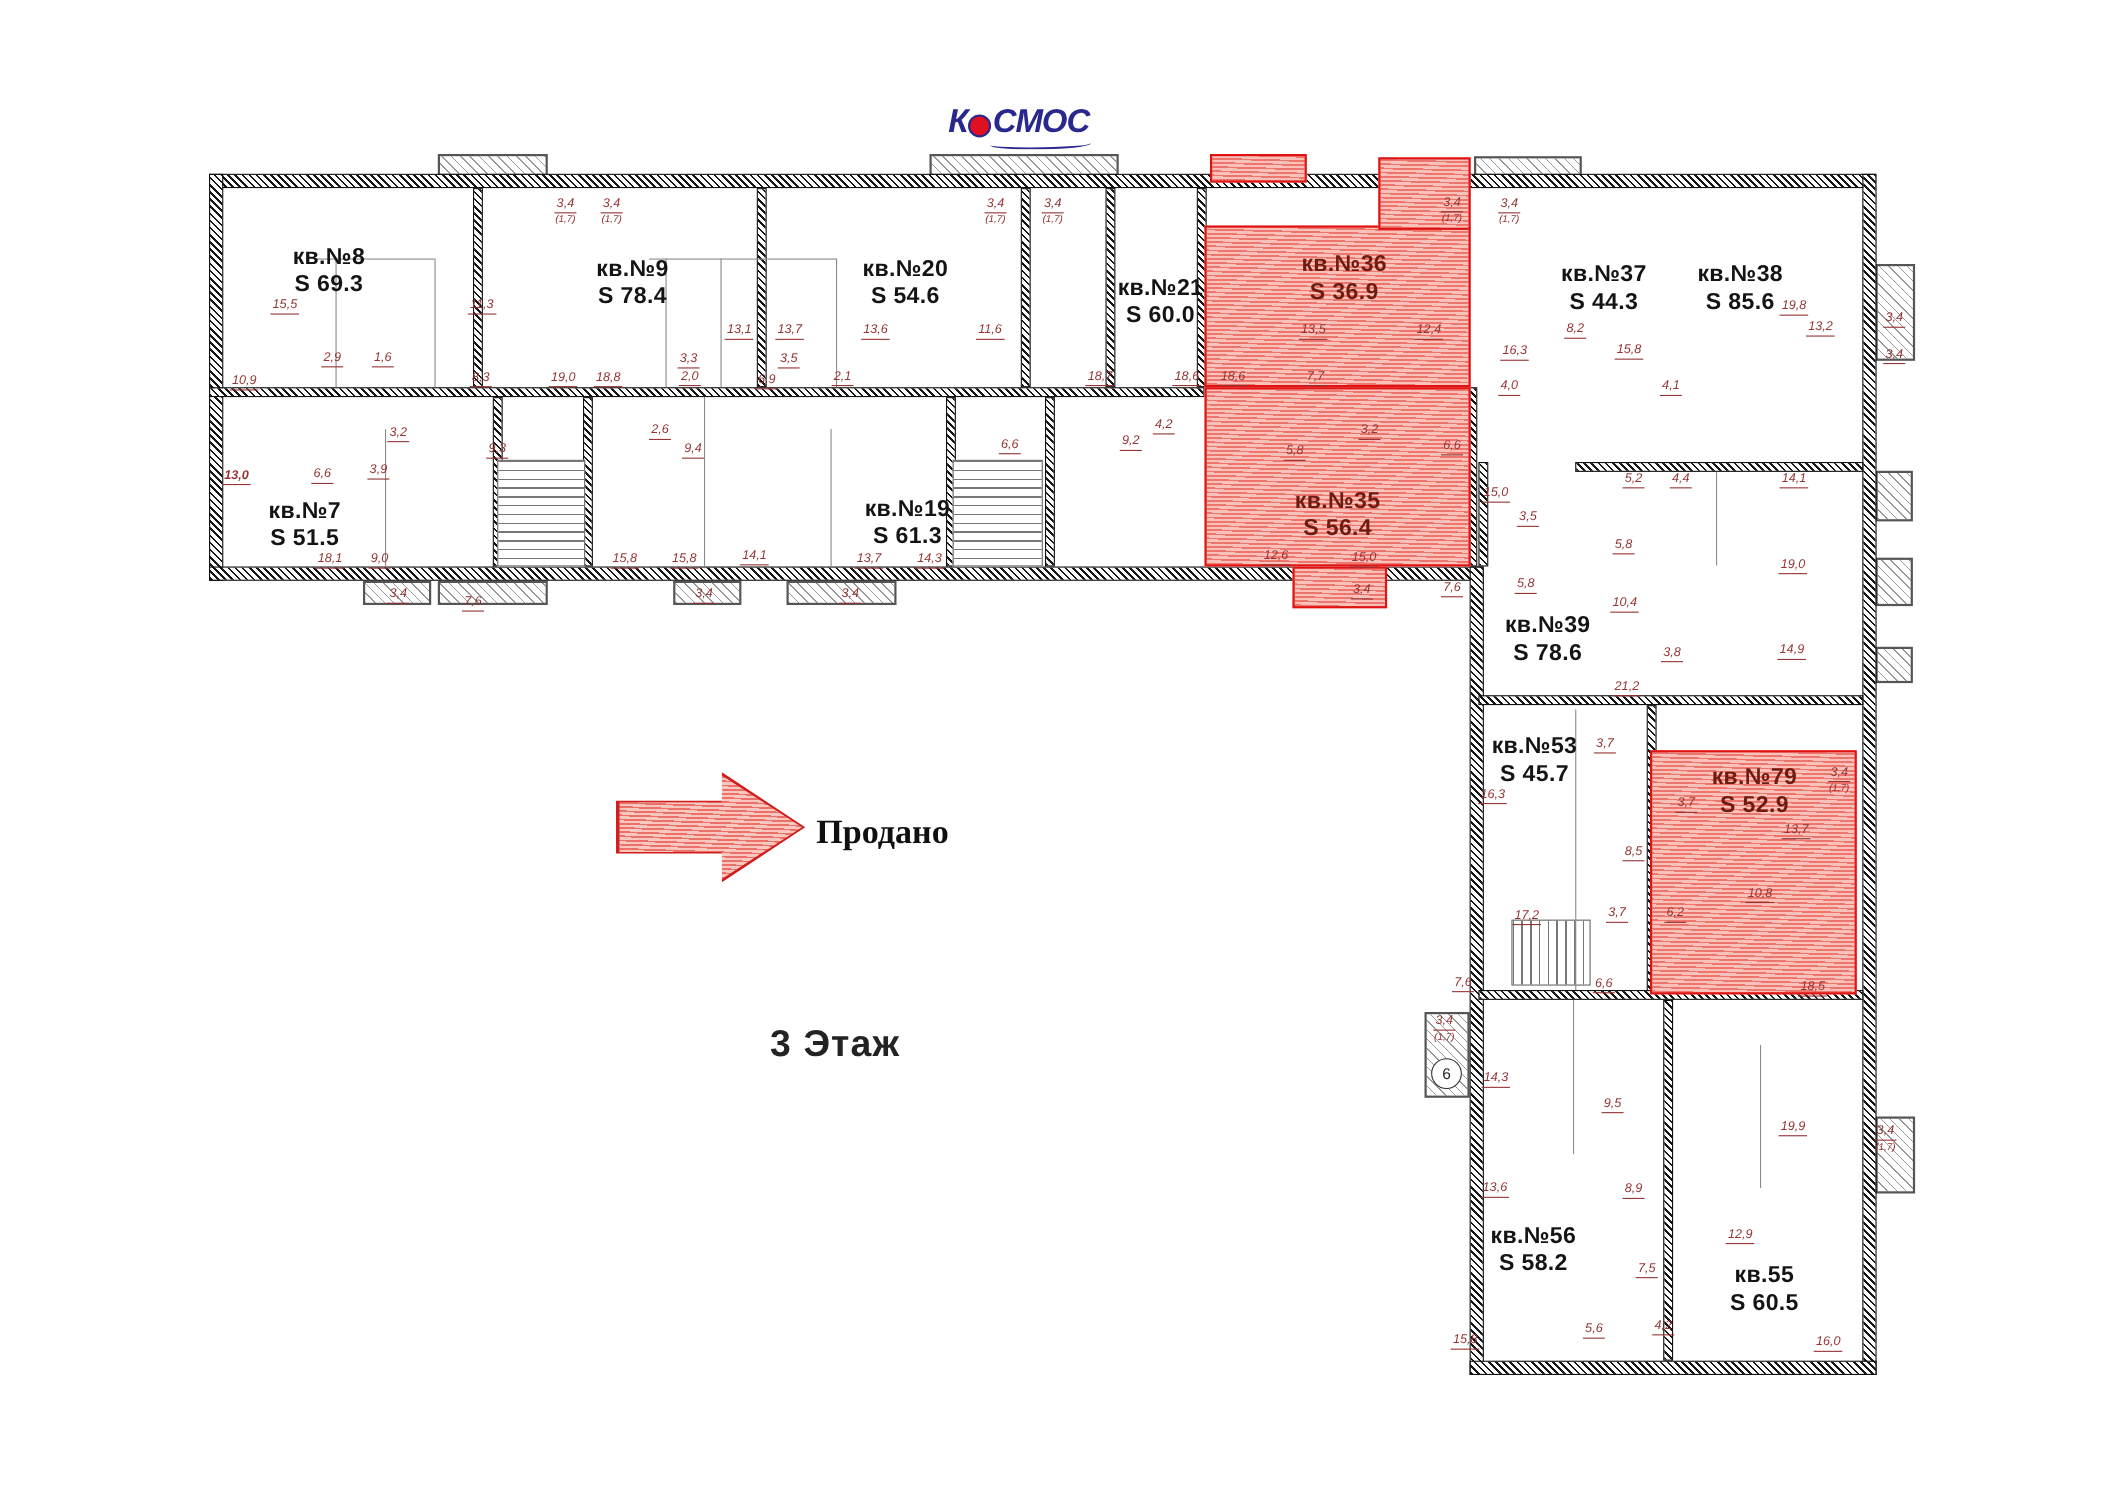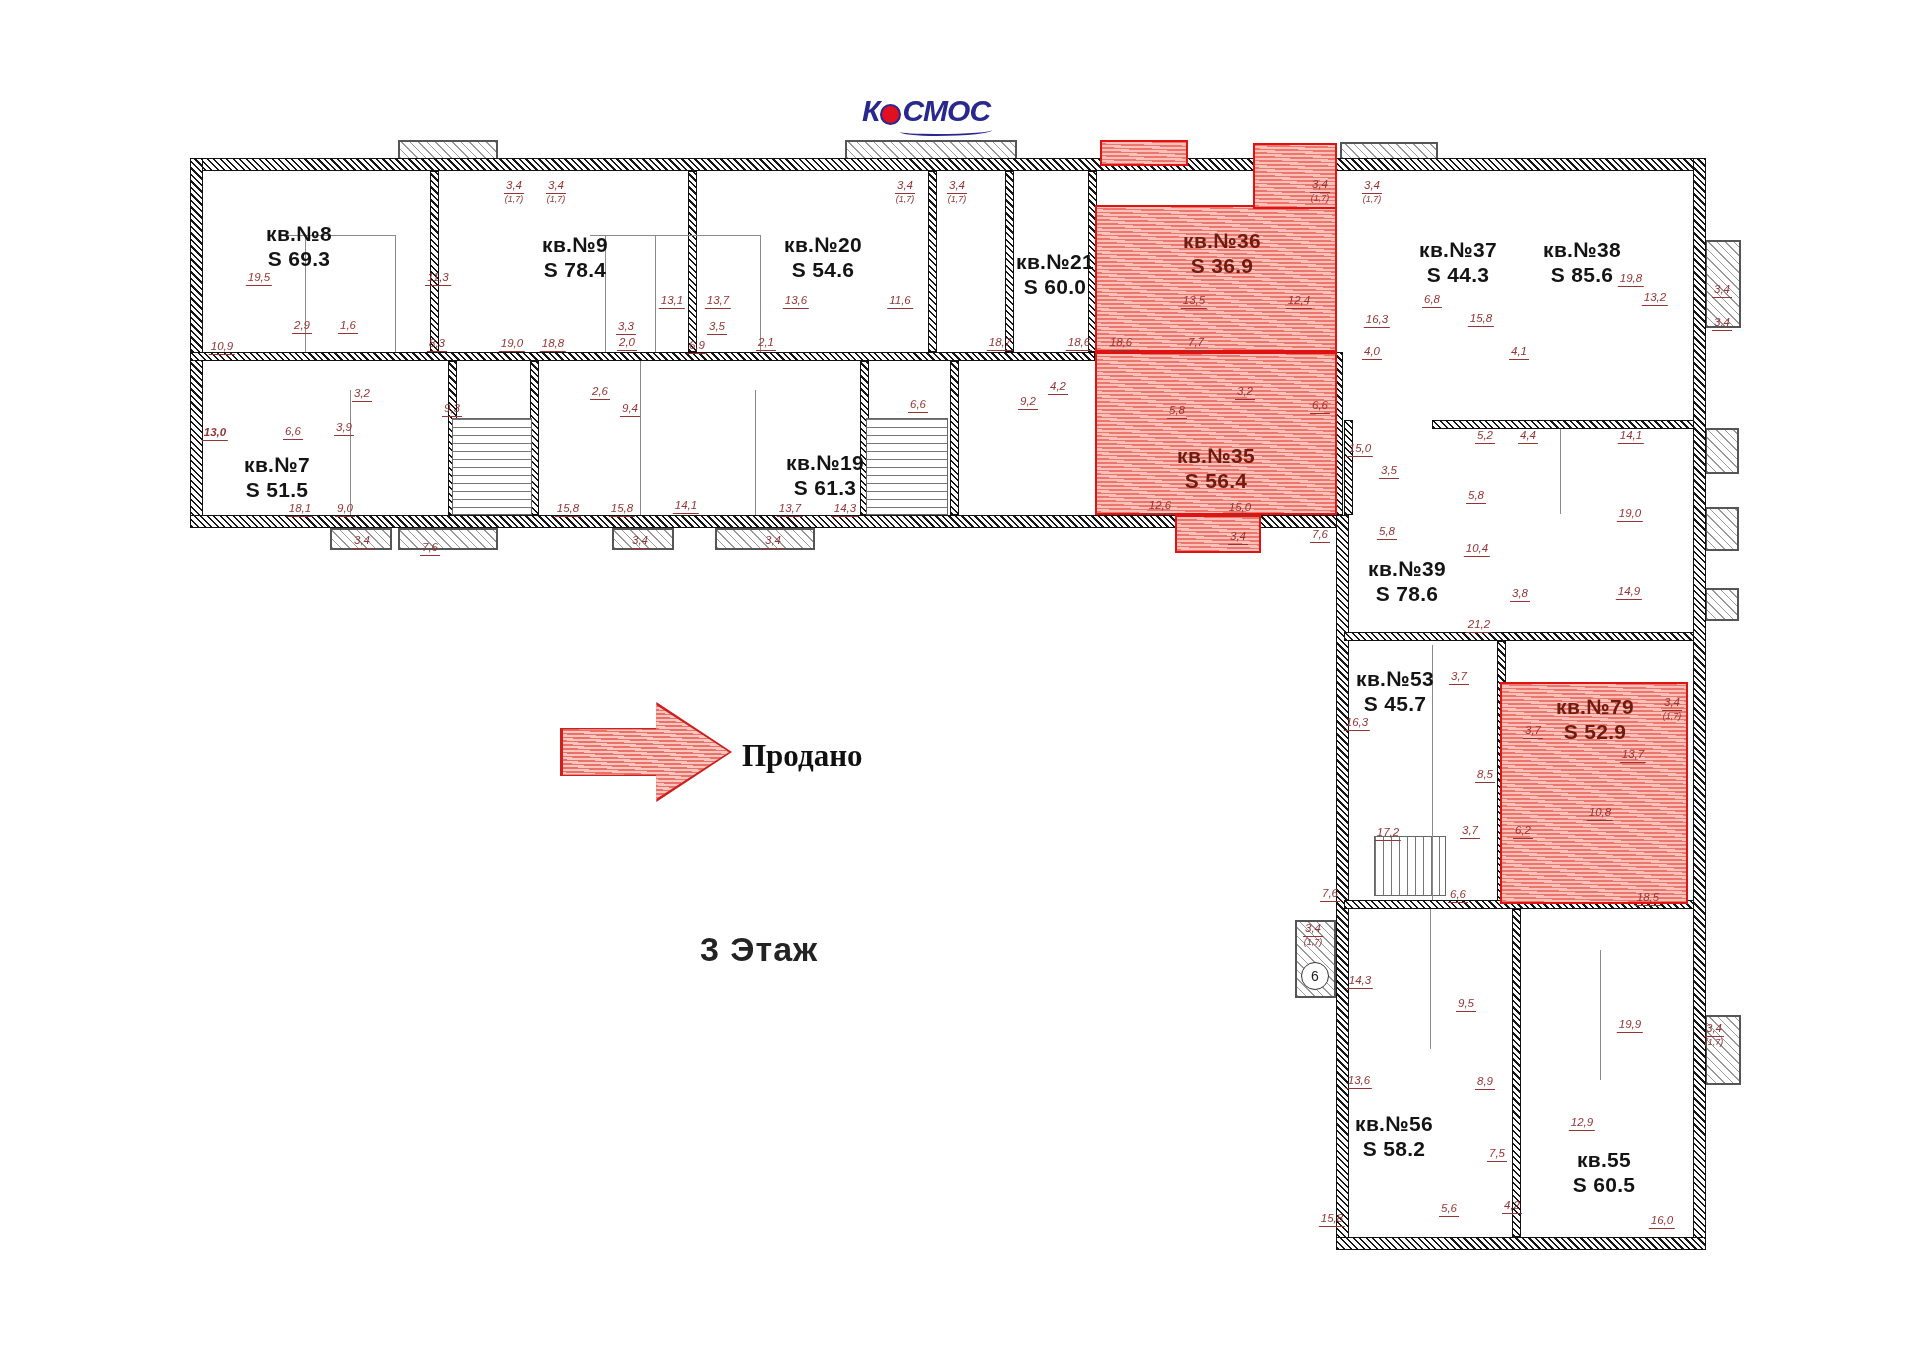--- a/index.html
+++ b/index.html
@@ -175,21 +175,21 @@
         <div>S 52.9</div>
       </div>
       <div class="abs apt" style="left: 1394px; top: 1136px;">
         <div>кв.№56</div>
         <div>S 58.2</div>
       </div>
       <div class="abs apt" style="left: 1604px; top: 1172px;">
         <div>кв.55</div>
         <div>S 60.5</div>
       </div>
-      <div class="abs dim" style="left: 259px; top: 272px;"><span class="main">19,5</span></div>
+      <div class="abs dim" style="left: 259px; top: 272px;"><span class="main">15,5</span></div>
       <div class="abs dim" style="left: 438px; top: 272px;"><span class="main">11,3</span></div>
       <div class="abs dim" style="left: 222px; top: 341px;"><span class="main">10,9</span></div>
       <div class="abs dim" style="left: 302px; top: 320px;"><span class="main">2,9</span></div>
       <div class="abs dim" style="left: 348px; top: 320px;"><span class="main">1,6</span></div>
       <div class="abs dim" style="left: 437px; top: 338px;"><span class="main">8,3</span></div>
       <div class="abs dim" style="left: 512px; top: 338px;"><span class="main">19,0</span></div>
       <div class="abs dim" style="left: 553px; top: 338px;"><span class="main">18,8</span></div>
       <div class="abs dim" style="left: 627px; top: 337px;"><span class="main">2,0</span></div>
       <div class="abs dim" style="left: 626px; top: 321px;"><span class="main">3,3</span></div>
       <div class="abs dim" style="left: 717px; top: 321px;"><span class="main">3,5</span></div>
@@ -222,21 +222,21 @@
       <div class="abs dim" style="left: 686px; top: 500px;"><span class="main">14,1</span></div>
       <div class="abs dim" style="left: 790px; top: 503px;"><span class="main">13,7</span></div>
       <div class="abs dim" style="left: 845px; top: 503px;"><span class="main">14,3</span></div>
       <div class="abs dim" style="left: 1160px; top: 500px;"><span class="main">12,6</span></div>
       <div class="abs dim" style="left: 1240px; top: 502px;"><span class="main">15,0</span></div>
       <div class="abs dim" style="left: 1238px; top: 531px;"><span class="main">3,4</span></div>
       <div class="abs dim" style="left: 1245px; top: 386px;"><span class="main">3,2</span></div>
       <div class="abs dim" style="left: 1177px; top: 405px;"><span class="main">5,8</span></div>
       <div class="abs dim" style="left: 1377px; top: 314px;"><span class="main">16,3</span></div>
       <div class="abs dim" style="left: 1372px; top: 346px;"><span class="main">4,0</span></div>
-      <div class="abs dim" style="left: 1432px; top: 294px;"><span class="main">6,8</span></div>
+      <div class="abs dim" style="left: 1432px; top: 294px;"><span class="main">8,2</span></div>
       <div class="abs dim" style="left: 1481px; top: 313px;"><span class="main">15,8</span></div>
       <div class="abs dim" style="left: 1519px; top: 346px;"><span class="main">4,1</span></div>
       <div class="abs dim" style="left: 1631px; top: 273px;"><span class="main">19,8</span></div>
       <div class="abs dim" style="left: 1655px; top: 292px;"><span class="main">13,2</span></div>
       <div class="abs dim" style="left: 1722px; top: 284px;"><span class="main">3,4</span></div>
       <div class="abs dim" style="left: 1722px; top: 317px;"><span class="main">3,4</span></div>
       <div class="abs dim" style="left: 1485px; top: 430px;"><span class="main">5,2</span></div>
       <div class="abs dim" style="left: 1528px; top: 430px;"><span class="main">4,4</span></div>
       <div class="abs dim" style="left: 1631px; top: 430px;"><span class="main">14,1</span></div>
       <div class="abs dim" style="left: 1476px; top: 490px;"><span class="main">5,8</span></div>

